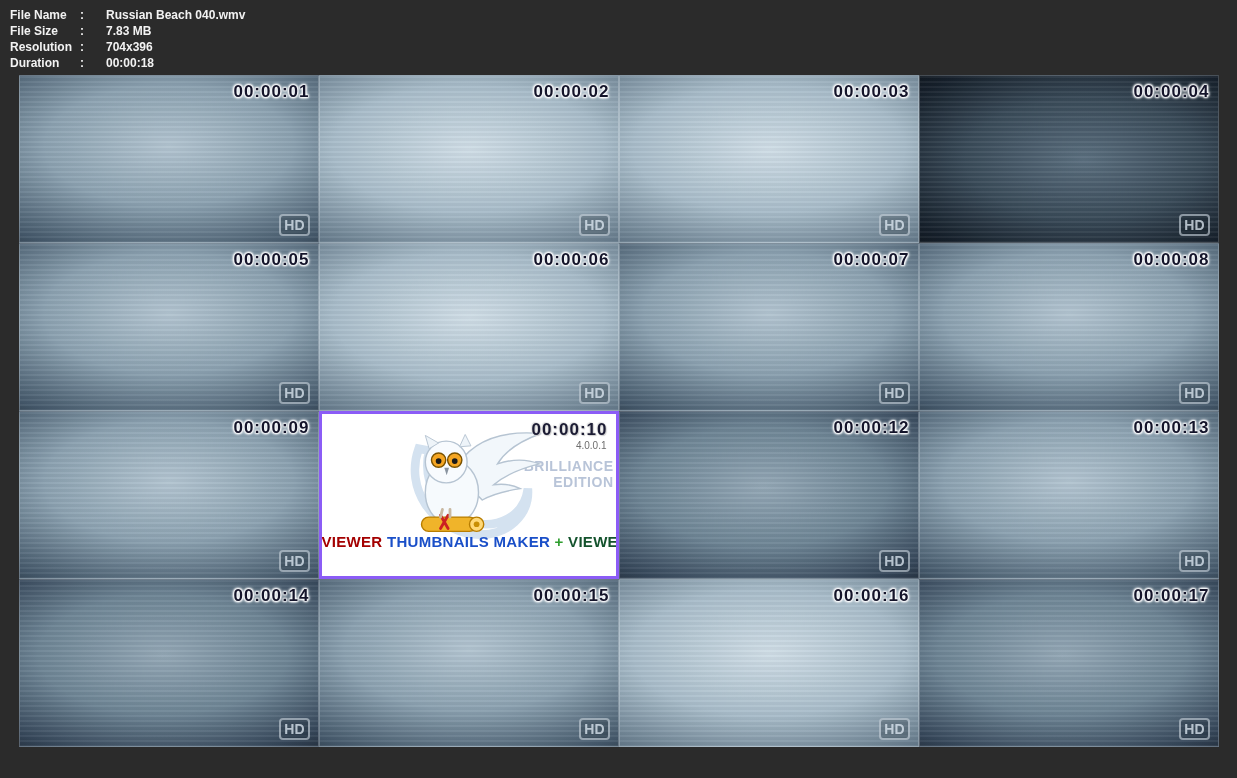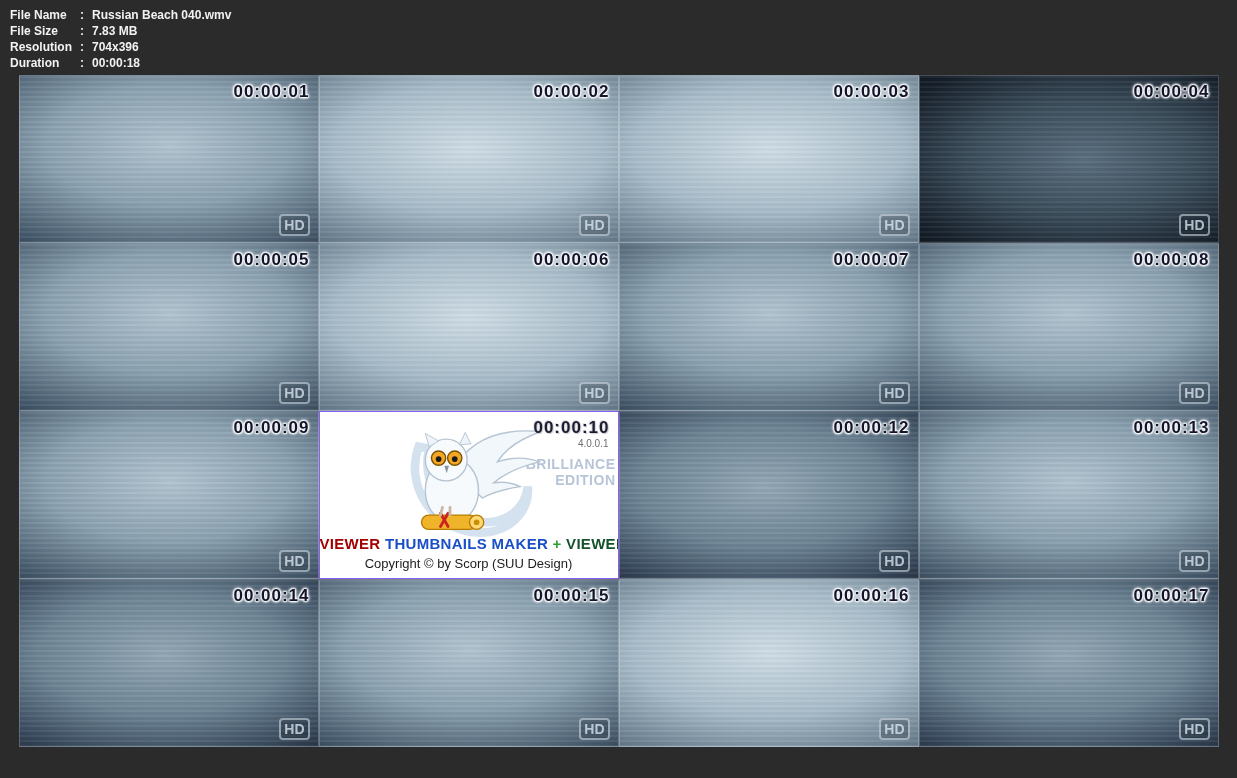--- a/index.html
+++ b/index.html
@@ -19,21 +19,21 @@
   .file-info-row {
     display: flex;
     align-items: baseline;
     height: 16px;
     font-size: 12px;
     font-weight: bold;
     color: #f2f2f2;
   }
   .file-info-label { width: 70px; }
   .file-info-colon { width: 12px; }
-  .file-info-value { white-space: nowrap; }
+  .file-info-value { white-space: nowrap; margin-left: 14px; }
 
   
   .thumb-grid {
     display: grid;
     grid-template-columns: repeat(4, 300px);
     grid-auto-rows: 168px;
     justify-content: center;
     margin-top: 1px;
   }
   .thumb {
@@ -89,21 +89,21 @@
     font-size: 14px;
     font-weight: bold;
     color: rgba(226,236,245,0.75);
     background: rgba(20,30,40,0.25);
     z-index: 3;
   }
 
   
   .logo-card {
     background: #ffffff;
-    border: 1px solid #8b5cf6;
+    border: 3px solid #8b5cf6;
   }
   .logo-card::after { content: none; }
   .logo-card .timestamp {
     color: #1c1c34;
     text-shadow:
       0 0 2px #d9d9d9, 1px 1px 1px #cccccc, -1px -1px 1px #e6e6e6;
   }
   .version-text {
     position: absolute;
     top: 26px; right: 9px;
@@ -243,21 +243,20 @@
 
         <rect x="58" y="100" width="58" height="15" rx="7.5" fill="#f0b42a" stroke="#b87d00" stroke-width="1.5"></rect>
         <circle cx="116" cy="107.5" r="7.5" fill="#ffd978" stroke="#b87d00" stroke-width="1.5"></circle>
         <circle cx="116" cy="107.5" r="3" fill="#c98f05"></circle>
         <path d="M78 98 L86 112 M86 98 L78 112" stroke="#cc2222" stroke-width="3" stroke-linecap="round"></path>
 
         <path d="M80 92 L78 100 M88 92 L88 100" stroke="#c9b9a2" stroke-width="3" stroke-linecap="round"></path>
       </svg>
     </span>
     <span class="card-title"><span style="color: rgb(164, 0, 0);">VIEWER</span><span style="color: rgb(26, 79, 200); margin-top: 23px;"> THUMBNAILS MAKER</span><span style="color: rgb(46, 158, 46);"> + </span><span style="color: #14532d;">VIEWER</span></span>
-    <span class="card-copyright">Copyright © by Scorp (SUU Design)</span>
   </div>
 
   <div class="thumb tone-dim">
     <span class="timestamp">00:00:12</span>
     <span class="hd-badge">HD</span>
   </div>
 
   <div class="thumb tone-medium">
     <span class="timestamp">00:00:13</span>
     <span class="hd-badge">HD</span>

